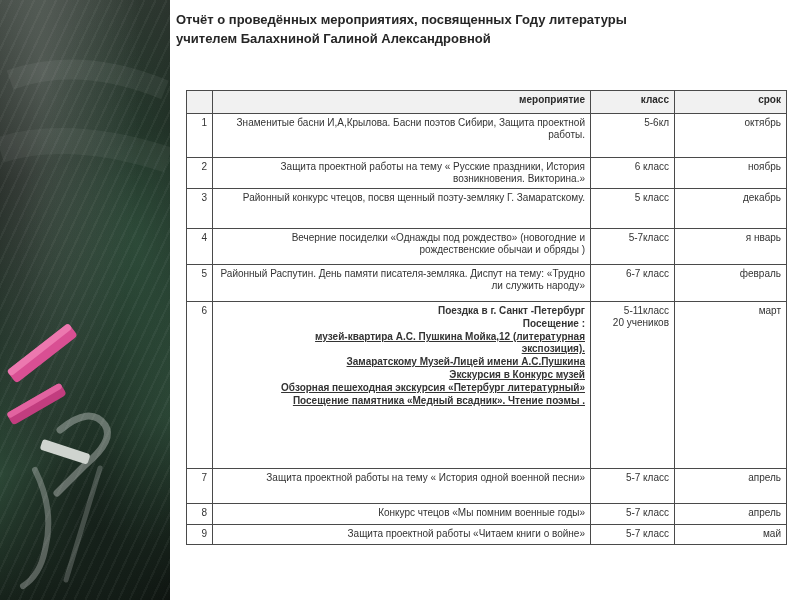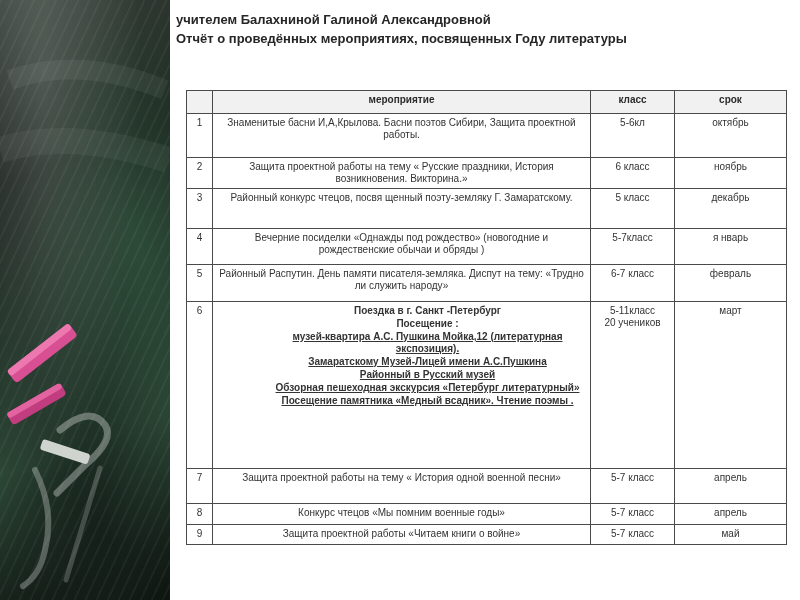--- a/index.html
+++ b/index.html
@@ -18,21 +18,21 @@
     mix-blend-mode:screen;}
   .board svg{position:absolute;left:0;top:0;}
 
   
   .title{position:absolute;left:176px;top:10px;width:614px;
          font-size:13px;font-weight:bold;line-height:19px;color:#262626;}
 
   
   table.events{position:absolute;left:186px;top:90px;width:600px;border-collapse:collapse;
          font-size:10px;line-height:12px;color:#333;table-layout:fixed;}
-  table.events th,table.events td{border:1px solid #4a4a4a;padding:3px 5px;vertical-align:top;text-align:center;
+  table.events th,table.events td{border:1px solid #4a4a4a;padding:3px 5px;vertical-align:top;text-align:right;
          overflow:hidden;}
   table.events thead th{font-weight:bold;background:#f1f1f1;height:16px;color:#2b2b2b;}
   .c-num{color:#333;}
   .bold{font-weight:bold;}
   .u{text-decoration:underline;}
   .ev-line{margin:0 0 1px 8px;padding-left:44px;}
   tbody tr:nth-child(1){height:44px}
   tbody tr:nth-child(2){height:30px}
   tbody tr:nth-child(3){height:40px}
   tbody tr:nth-child(4){height:36px}
@@ -64,22 +64,22 @@
         <rect x="5" y="395" width="62" height="14" rx="4" fill="#c23d7f"></rect>
         <rect x="5" y="395" width="62" height="6" rx="3" fill="#e86aa6" opacity="0.85"></rect>
       </g>
       <g transform="rotate(18 64 452)">
         <rect x="40" y="446" width="50" height="11" rx="3" fill="#cfd4cf"></rect>
       </g>
     </svg>
   </div>
 
   <div class="title">
+    <div>Отчёт о проведённых мероприятиях, посвященных Году литературы</div>
     <div>учителем Балахниной Галиной Александровной</div>
-    <div>Отчёт о проведённых мероприятиях, посвященных Году литературы</div>
   </div>
 
   <table class="events">
     <colgroup>
       <col style="width:26px">
         <col style="width:378px">
         <col style="width:84px">
         <col style="width:112px">
     </colgroup>
     <thead>
@@ -121,21 +121,21 @@
         <td>6-7 класс</td>
         <td>февраль</td>
       </tr>
       <tr>
         <td class="c-num">6</td>
         <td>
           <div class="ev-line bold">Поездка в г. Санкт -Петербург</div>
           <div class="ev-line bold">Посещение :</div>
           <div class="ev-line bold u">музей-квартира А.С. Пушкина Мойка,12 (литературная экспозиция).</div>
           <div class="ev-line bold u">Замаратскому Музей-Лицей имени А.С.Пушкина</div>
-          <div class="ev-line bold u">Районный в Русский музей</div>
+          <div class="ev-line bold u">Экскурсия в Конкурс музей</div>
           <div class="ev-line bold u">Обзорная  пешеходная  экскурсия  «Петербург литературный»</div>
           <div class="ev-line bold u">Посещение памятника «Медный всадник». Чтение поэмы .</div>
         </td>
         <td>
           <div>5-11класс</div>
           <div>20 учеников</div>
         </td>
         <td>март</td>
       </tr>
       <tr>

